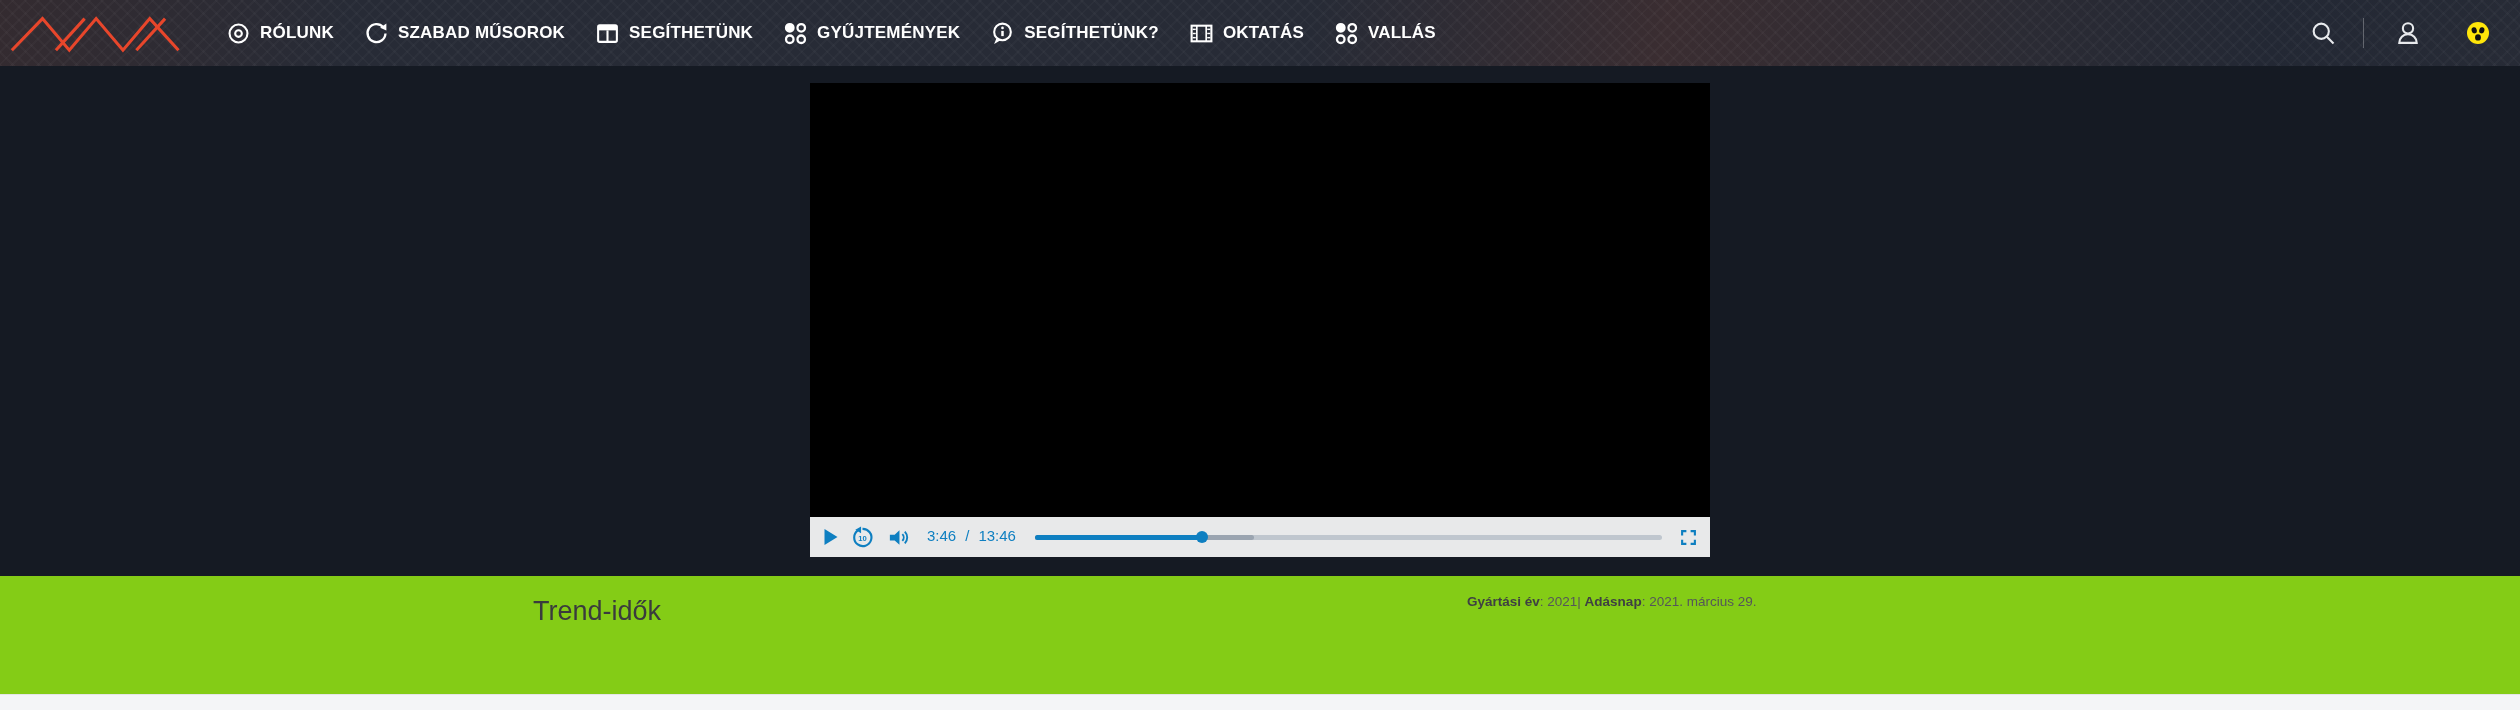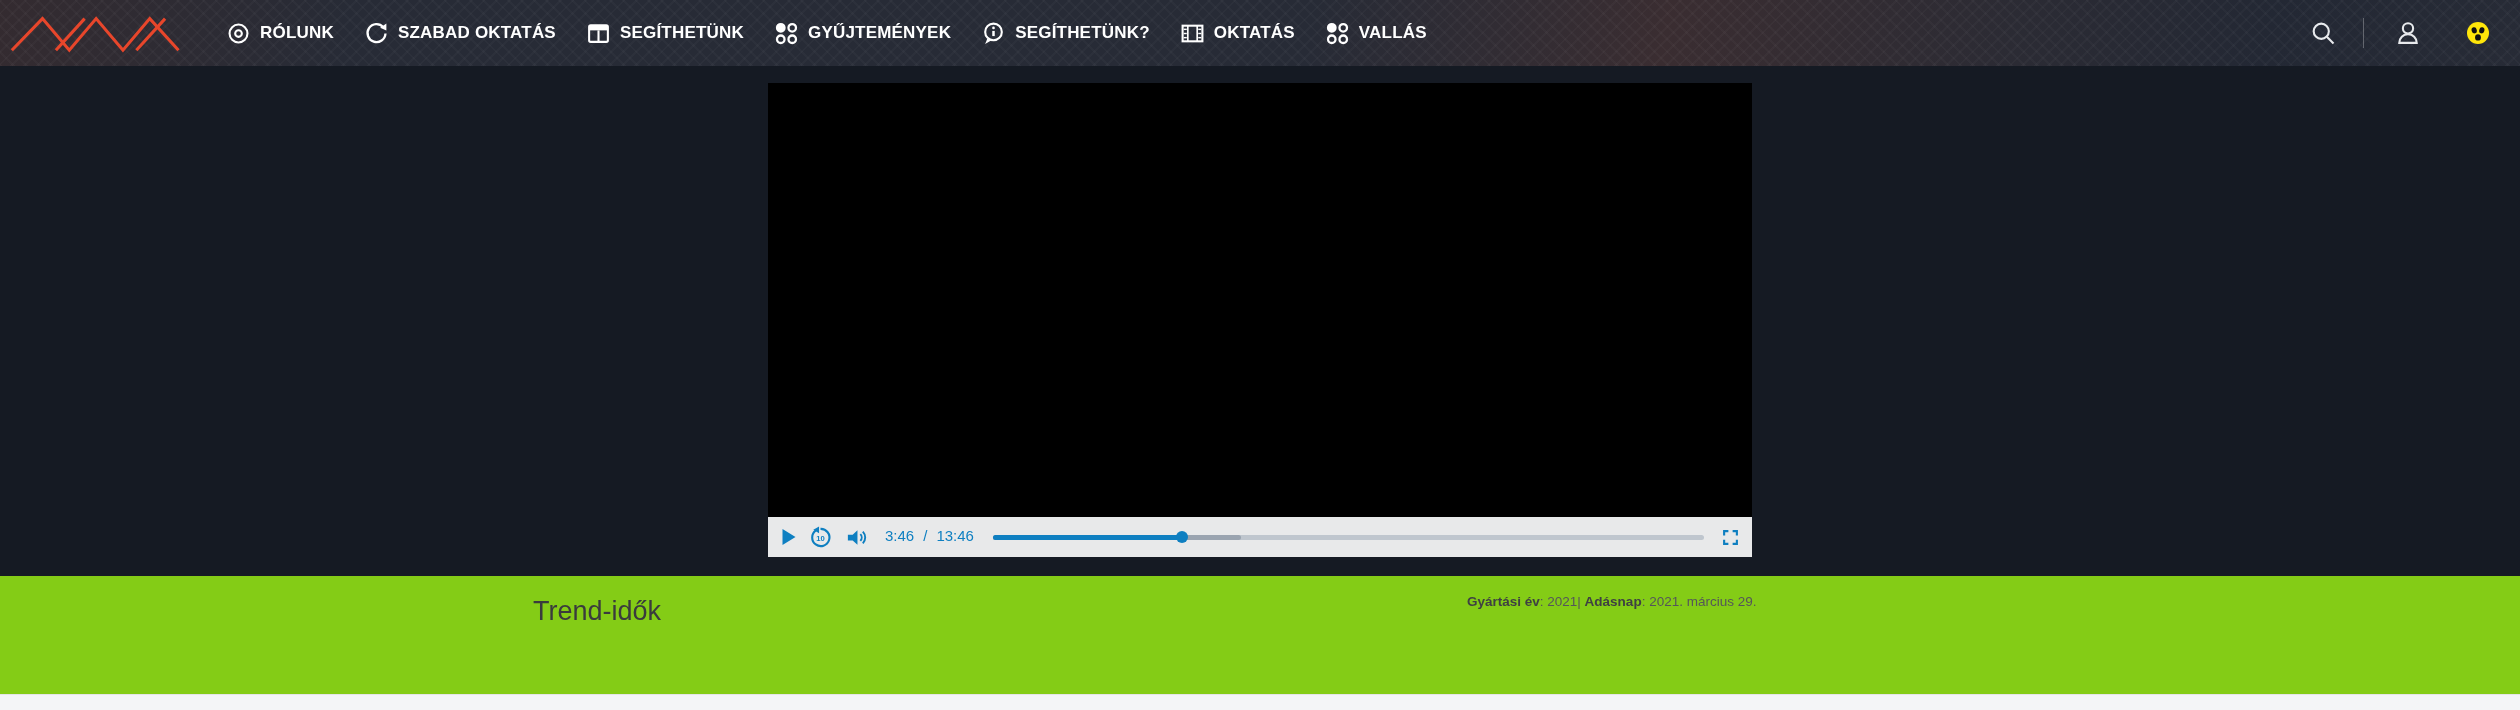--- a/index.html
+++ b/index.html
@@ -27,21 +27,21 @@
     font-size:17px;letter-spacing:.2px;white-space:nowrap;cursor:pointer;}
   .nav-item .icn{display:flex;}
   .nav-item svg{width:25px;height:25px;display:block;}
   .actions{margin-left:auto;display:flex;align-items:center;}
   .action-btn{display:flex;align-items:center;justify-content:center;cursor:pointer;color:#e8eaed;}
   .action-btn svg{display:block;}
   .v-divider{width:1px;height:30px;background:rgba(255,255,255,.28);margin:0 30px 0 26px;}
   .act-user{margin-right:44px;}
   
   .stage{height:510px;background:var(--stage-bg);display:flex;justify-content:center;align-items:flex-start;padding-top:17px;}
-  .player{width:984px;}
+  .player{width:900px;}
   .video-surface{height:434px;background:#000;}
   .controls{height:40px;background:var(--controls-bg);display:flex;align-items:center;padding:0 13px;gap:13px;}
   .ctrl{display:flex;align-items:center;justify-content:center;color:var(--blue);cursor:pointer;}
   .ctrl svg{display:block;}
   .time{display:flex;align-items:center;gap:9px;color:var(--blue);font-size:15px;white-space:nowrap;margin:0 6px 4px 4px;}
   .track{position:relative;flex:1;height:5px;border-radius:3px;background:var(--track);margin-right:5px;cursor:pointer;}
   .track .buffer{position:absolute;left:0;top:0;height:100%;background:var(--buffer);border-radius:3px;}
   .track .played{position:absolute;left:0;top:0;height:100%;background:var(--blue);border-radius:3px;}
   .track .knob{position:absolute;top:50%;transform:translate(-50%,-50%);width:12px;height:12px;border-radius:50%;background:var(--blue);}
   
@@ -74,21 +74,21 @@
         </span>
         <span>RÓLUNK</span>
       </div>
       <div class="nav-item">
         <span class="icn">
           <svg viewBox="0 0 24 24" fill="none" stroke="currentColor" stroke-width="2.2">
             <path d="M18.5 6 A8.6 8.6 0 1 0 20.6 12"></path>
             <polygon points="21.5,2.5 21.5,9 15.5,6.5" fill="currentColor" stroke="none"></polygon>
           </svg>
         </span>
-        <span>SZABAD OKTATÁS</span>
+        <span>SZABAD MŰSOROK</span>
       </div>
       <div class="nav-item">
         <span class="icn">
           <svg viewBox="0 0 24 24" fill="none" stroke="currentColor" stroke-width="2">
             <rect x="3" y="4" width="18" height="16" rx="1.5"></rect>
             <rect x="3.5" y="4.5" width="17" height="4.5" fill="currentColor" stroke="none"></rect>
             <line x1="12" y1="9" x2="12" y2="20"></line>
           </svg>
         </span>
         <span>SEGÍTHETÜNK</span>

